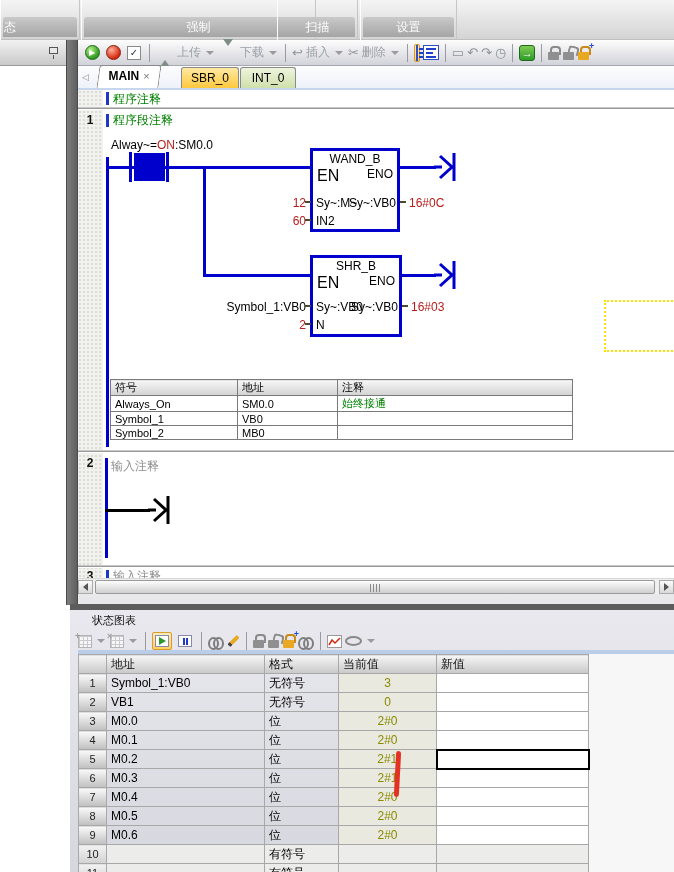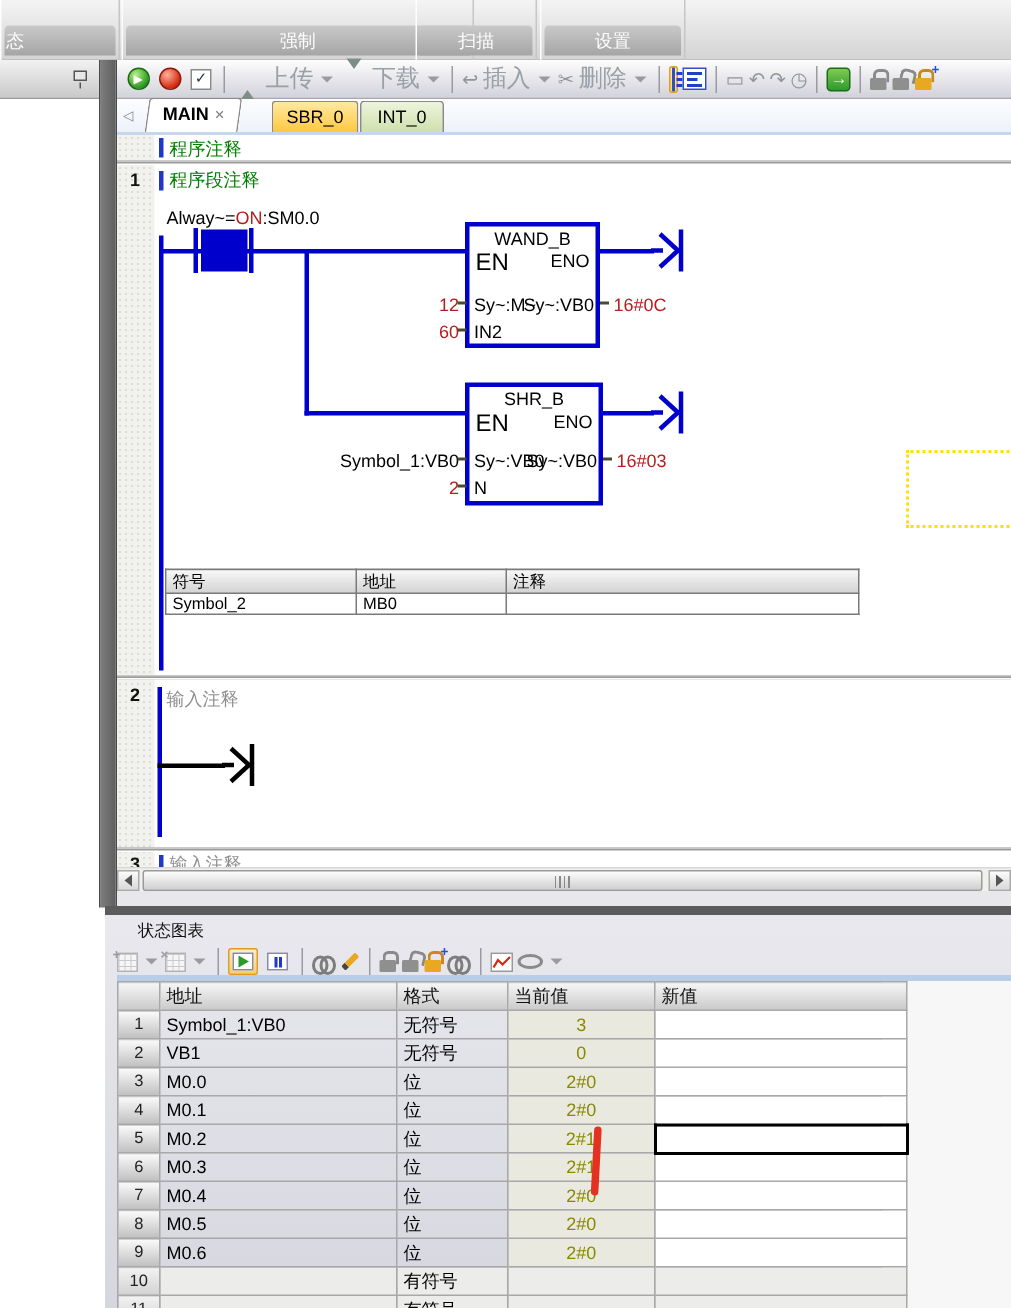--- a/index.html
+++ b/index.html
@@ -33,21 +33,21 @@
   .tsep { width:1px; height:18px; background:#9a9aa2; margin:0 3px; flex:none; }
   .tbtn { width:18px; height:18px; display:flex; align-items:center; justify-content:center; flex:none; }
   .circle { width:15px; height:15px; border-radius:50%; display:flex; align-items:center; justify-content:center; }
   .run  { background:radial-gradient(circle at 35% 30%,#b8f08a,#2c9a1e 70%); border:1px solid #1a6a12; color:#fff; font-size:8px; }
   .stop { background:radial-gradient(circle at 35% 30%,#ffb09a,#d42a10 70%); border:1px solid #8a1a08; }
   .checkdoc { width:14px; height:14px; background:#fff; border:1px solid #8a8a8a; color:#234; font-size:10px; line-height:12px; text-align:center; }
   .arrowv { width:0; height:0; border-left:5px solid transparent; border-right:5px solid transparent; }
   .arr-stem { width:5px; height:6px; background:#7e8e86; margin:0 auto; }
   .up .arrowv { border-bottom:7px solid #7e8e86; }
   .dn .arrowv { border-top:7px solid #7e8e86; }
-  .glabel { color:#9aa0a6; font-size:16px; flex:none;text-align:right; }
+  .glabel { color:#9aa0a6; font-size:12px; flex:none;text-align:right; }
   .ddown { width:0; height:0; border-left:4px solid transparent; border-right:4px solid transparent;
     border-top:4px solid #9a9aa0; margin:0 2px; flex:none; }
   .gray-glyph { color:#8f959b; font-size:13px; flex:none; }
   .ladder-ico { width:16px; height:15px; background:#fff; border:1px solid #3050c0; position:relative; flex:none; }
   .ladder-ico i { position:absolute; left:2px; width:10px; height:2px; background:#2040c8; }
   .ladder-ico i:nth-child(1){ top:2px; } .ladder-ico i:nth-child(2){ top:6px; width:7px;} .ladder-ico i:nth-child(3){ top:10px; }
   .hl { background:linear-gradient(#ffeec0,#ffd060); border:1px solid #e09a28; border-radius:2px; padding:1px; }
   .greenbtn { width:16px; height:16px; background:linear-gradient(#7ecb52,#2f9a2a); border:1px solid #1d6a1a;
     border-radius:3px; color:#fff; text-align:center; line-height:15px; font-size:11px; flex:none; }
   .lock { width:12px; height:14px; position:relative; flex:none; }
@@ -306,20 +306,30 @@
   <div class="ybox"></div>
 
   <table class="symtbl" id="symtbl">
       <tbody>
         <tr>
           <th style="width: 127px;">符号</th>
           <th style="width: 100px;">地址</th>
           <th style="width: 235px;">注释</th>
         </tr>
         <tr>
+          <td style="width: 127px;">Always_On</td>
+          <td style="width: 100px;">SM0.0</td>
+          <td style="width: 235px; color: rgb(0, 128, 0);">始终接通</td>
+        </tr>
+        <tr>
+          <td style="width: 127px;">Symbol_1</td>
+          <td style="width: 100px;">VB0</td>
+          <td style="width: 235px;"></td>
+        </tr>
+        <tr>
           <td style="width: 127px;">Symbol_2</td>
           <td style="width: 100px;">MB0</td>
           <td style="width: 235px;"></td>
         </tr>
       </tbody>
     </table>
 
   <div class="groove" style="top:360px;"></div>
   <div class="netnum" style="top:366px;">2</div>
   <div class="ladtxt gray-txt" style="left:33px;top:368px;">输入注释</div>
@@ -395,21 +405,21 @@
 
   <div id="stat-strip"></div>
   <div id="stat-right-fill"></div>
   <table class="stattbl" id="stattbl">
       <tbody>
         <tr>
           <th style="width: 28px;"></th>
           <th style="width: 158px;">地址</th>
           <th style="width: 74px;">格式</th>
           <th style="width: 98px;">当前值</th>
-          <th style="width: 168px;">新值</th>
+          <th style="width: 152px;">新值</th>
         </tr>
         <tr>
           <td class="rownum">1</td>
           <td>Symbol_1:VB0</td>
           <td>无符号</td>
           <td class="val">3</td>
           <td class="newv"></td>
         </tr>
         <tr>
           <td class="rownum">2</td>

